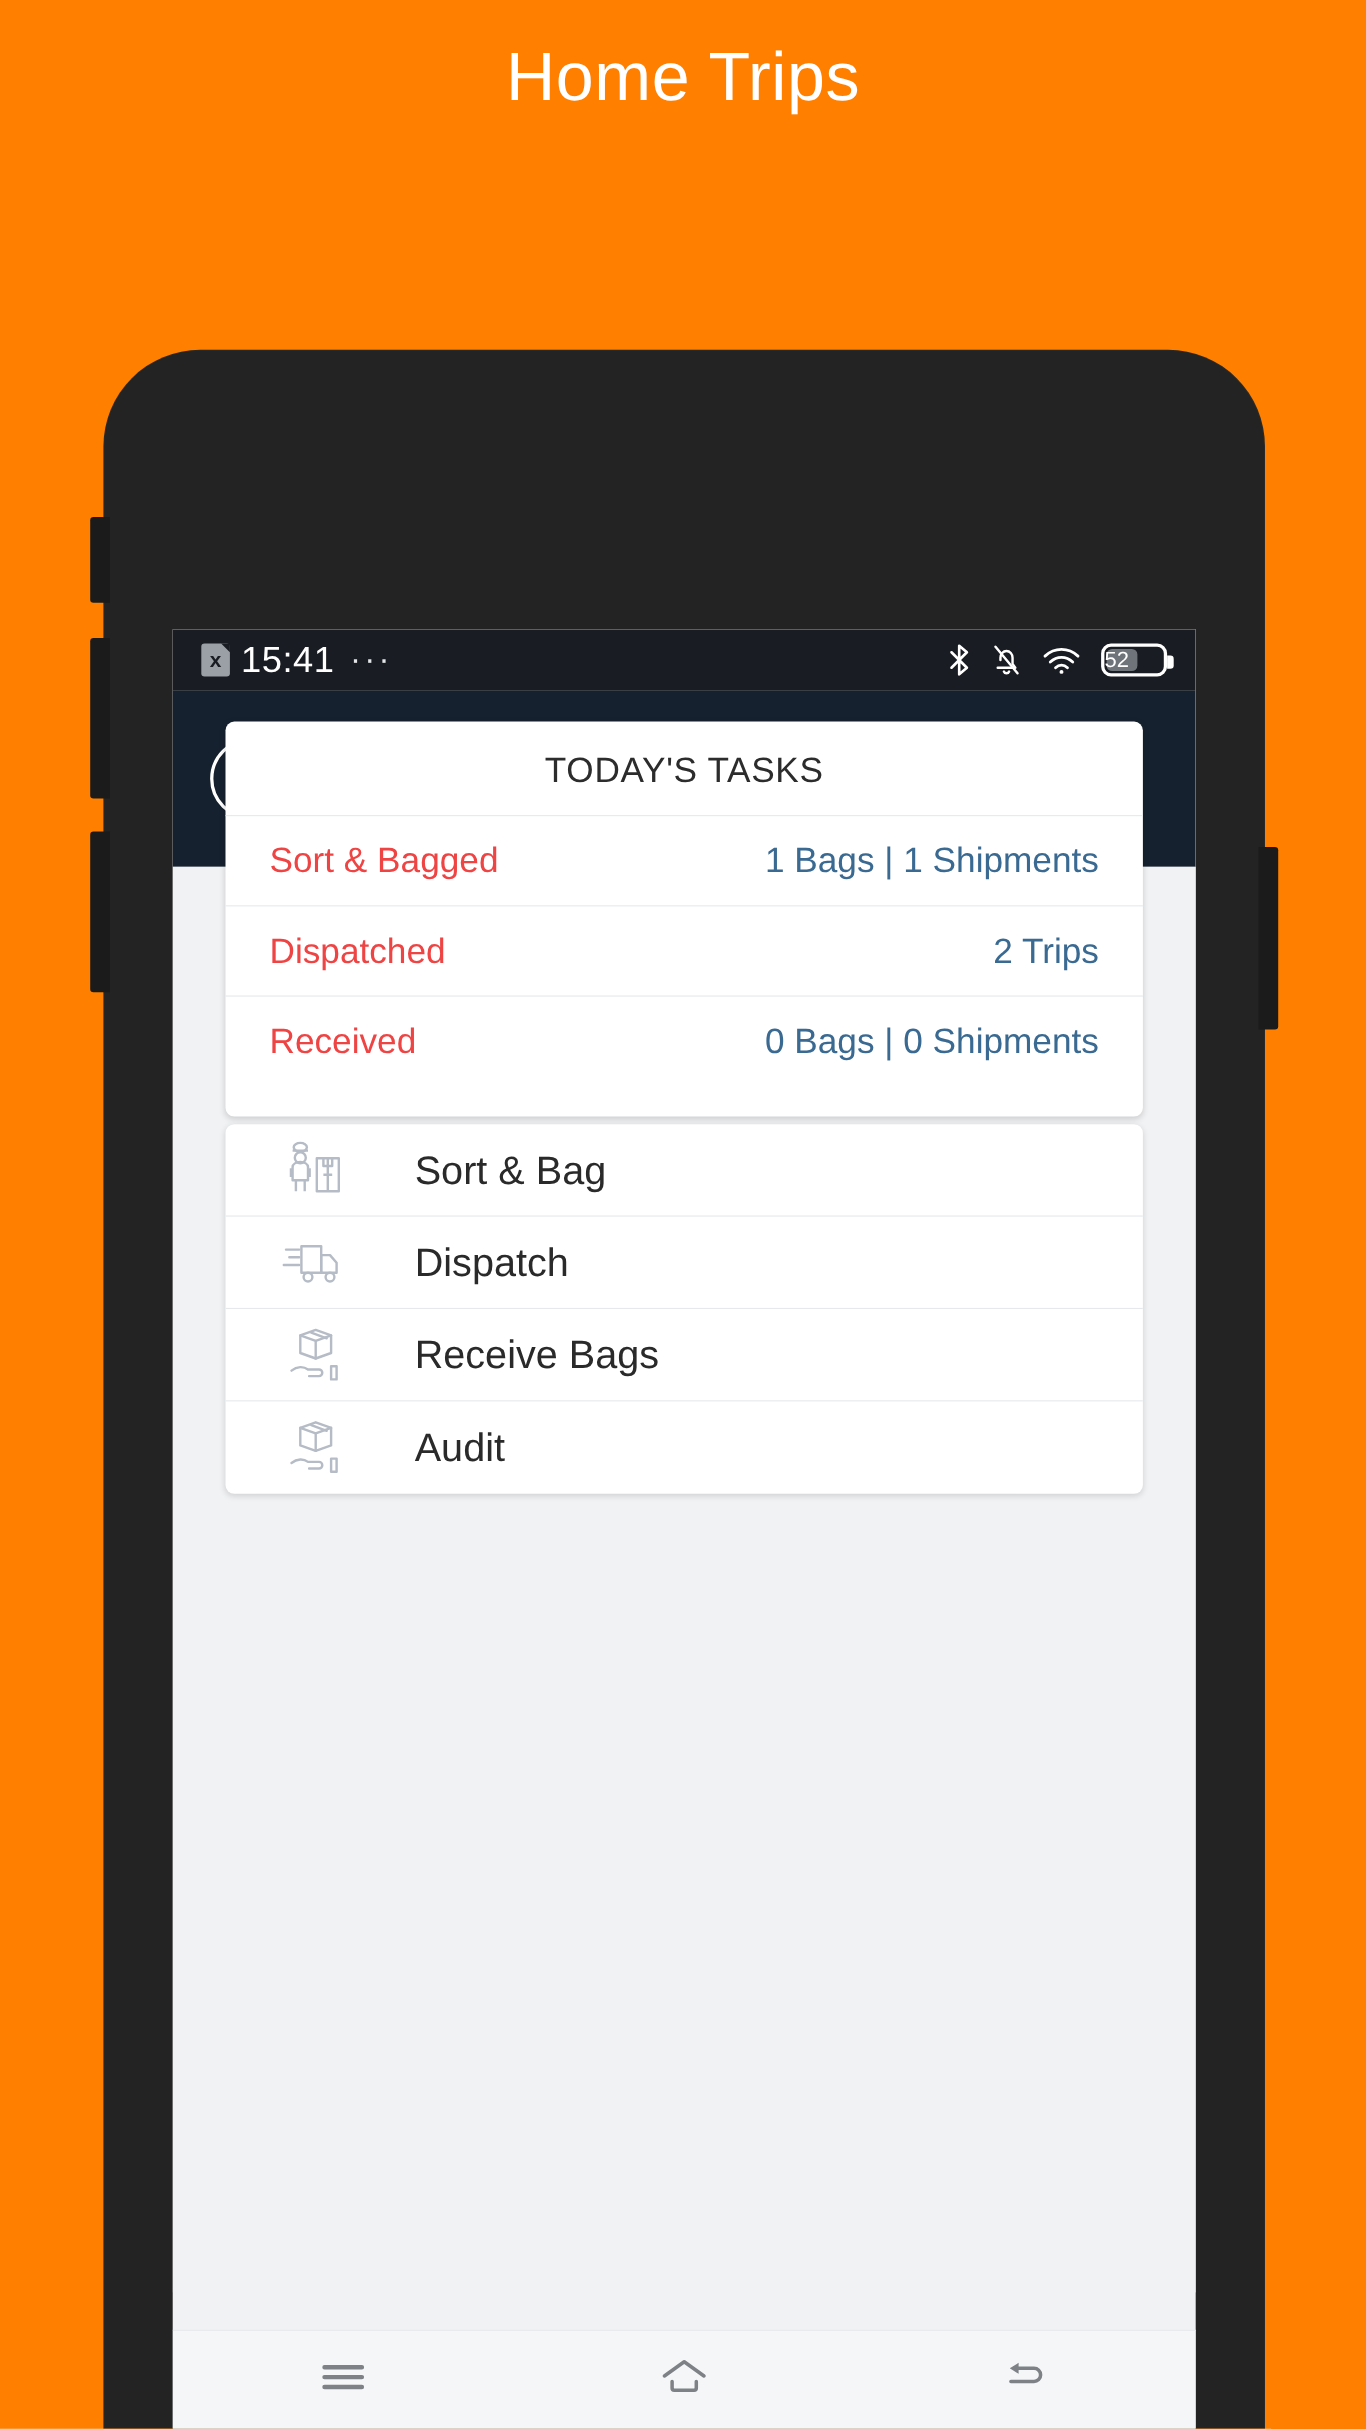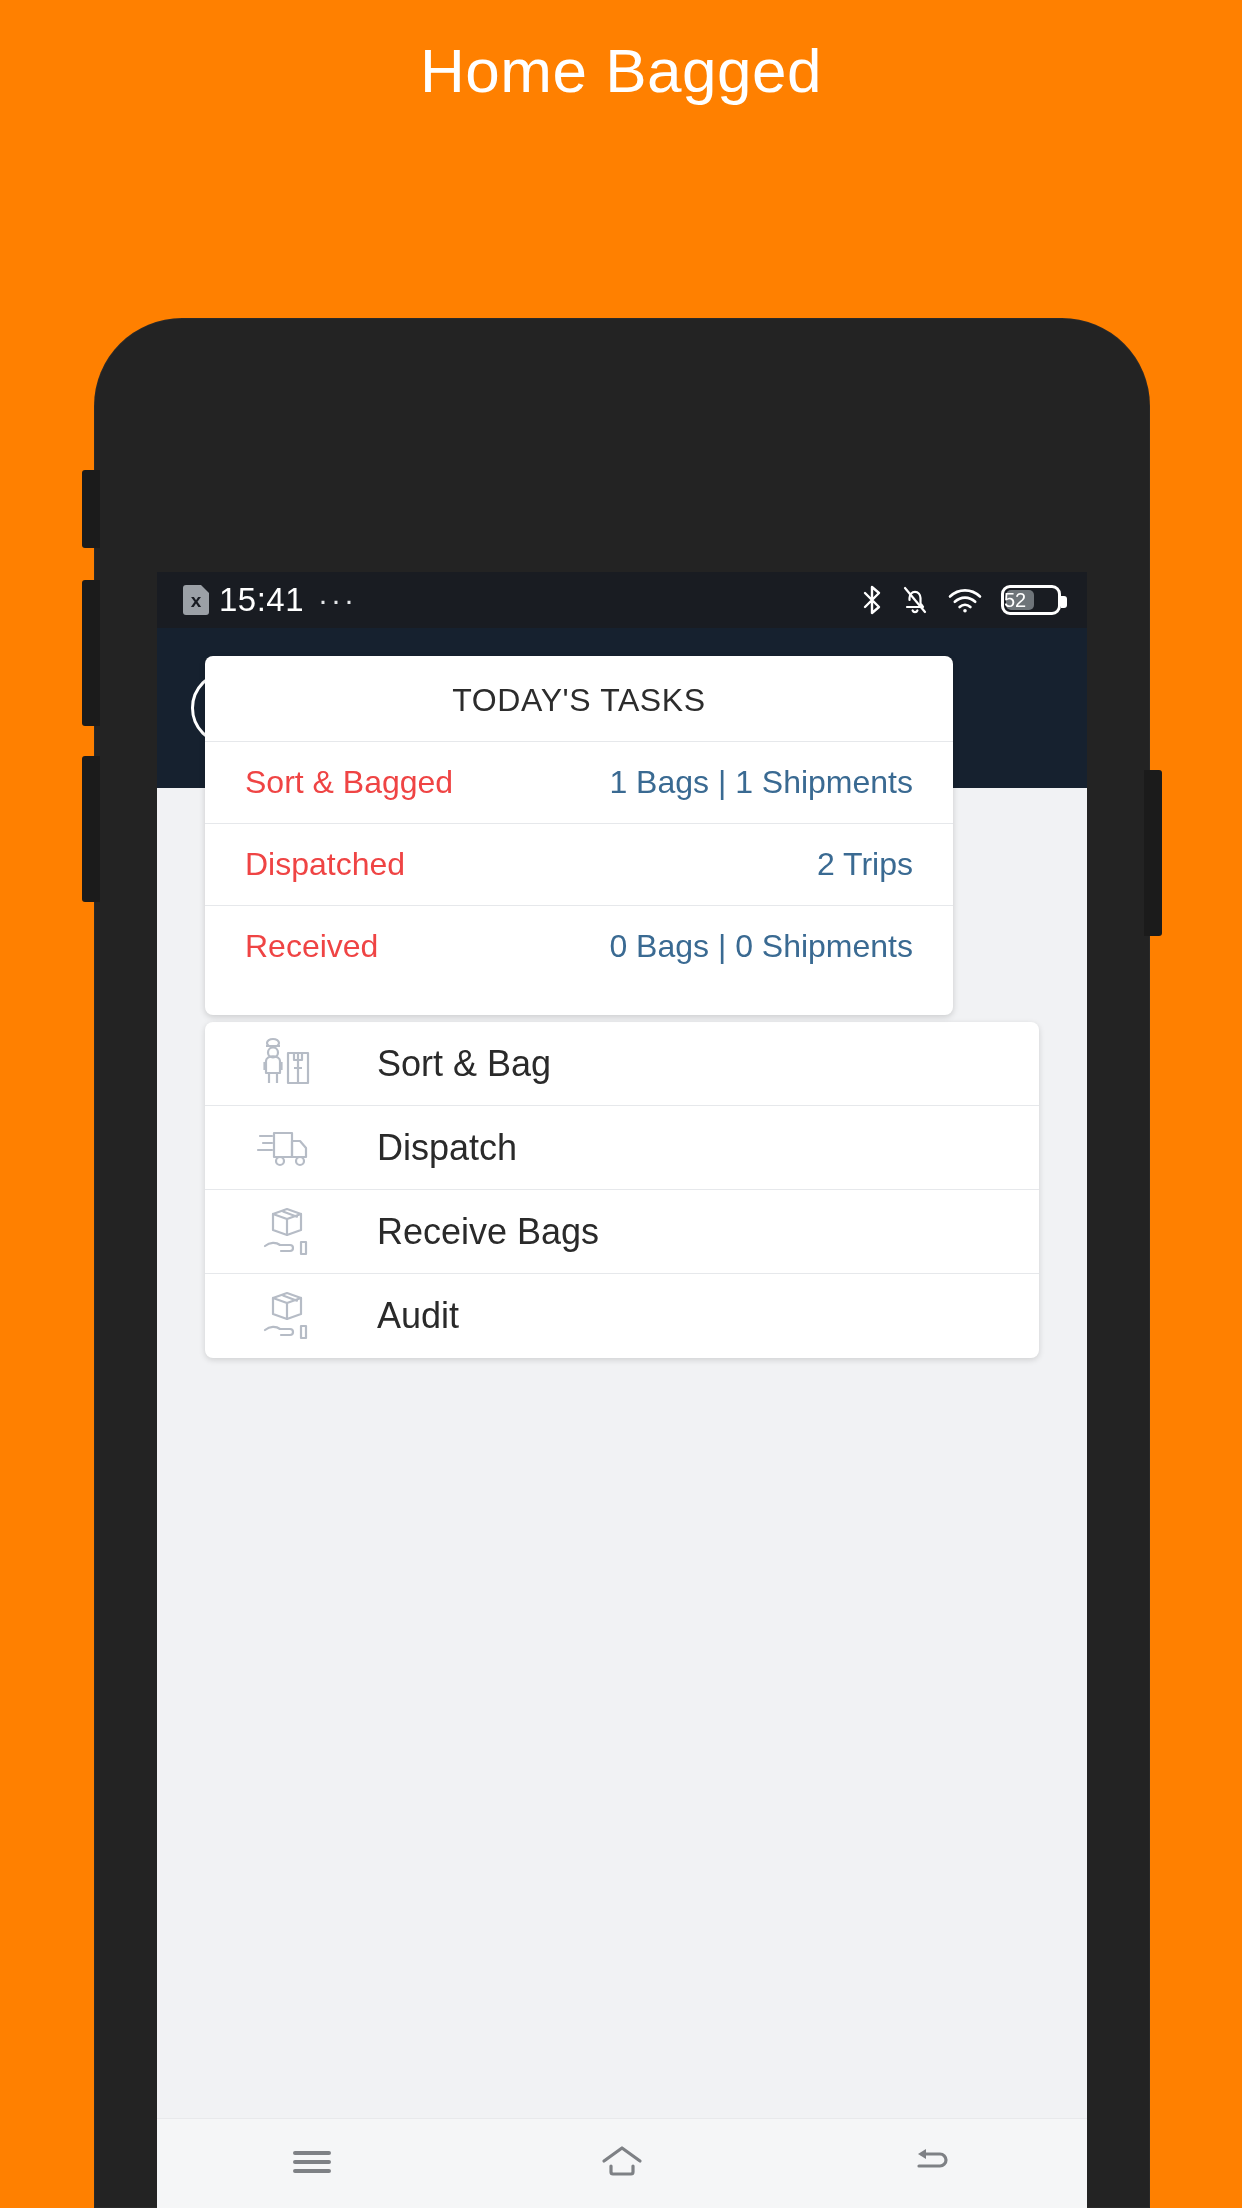--- a/index.html
+++ b/index.html
@@ -140,21 +140,21 @@
     position:relative;
     background:#F1F2F4;
     height:1296px;
     padding-top:0;
   }
 
   
   .summary-card {
     position:absolute;
     left:48px; top:-132px;
-    width:748px;
+    width:834px;
     background:#FFFFFF;
     border-radius:8px;
     box-shadow:0 2px 6px rgba(0,0,0,0.16);
     padding-bottom:28px;
   }
   .summary-title {
     text-align:center;
     font-size:32px;
     color:#2C2C2C;
     padding:26px 0 22px;
@@ -214,21 +214,21 @@
   .nav-btn {
     width:120px; height:90px;
     display:flex; align-items:center; justify-content:center;
     cursor:pointer;
     color:#7E8185;
   }
 </style>
 </head>
 <body>
 
-<div class="page-title">Home Bagged</div>
+<div class="page-title">Home Trips</div>
 
 <div class="phone">
   <div class="phone-inner-shadow"></div>
 
   <div class="btn-left b1"></div>
   <div class="btn-left b2"></div>
   <div class="btn-left b3"></div>
   <div class="btn-right"></div>
 
   <div class="screen">

